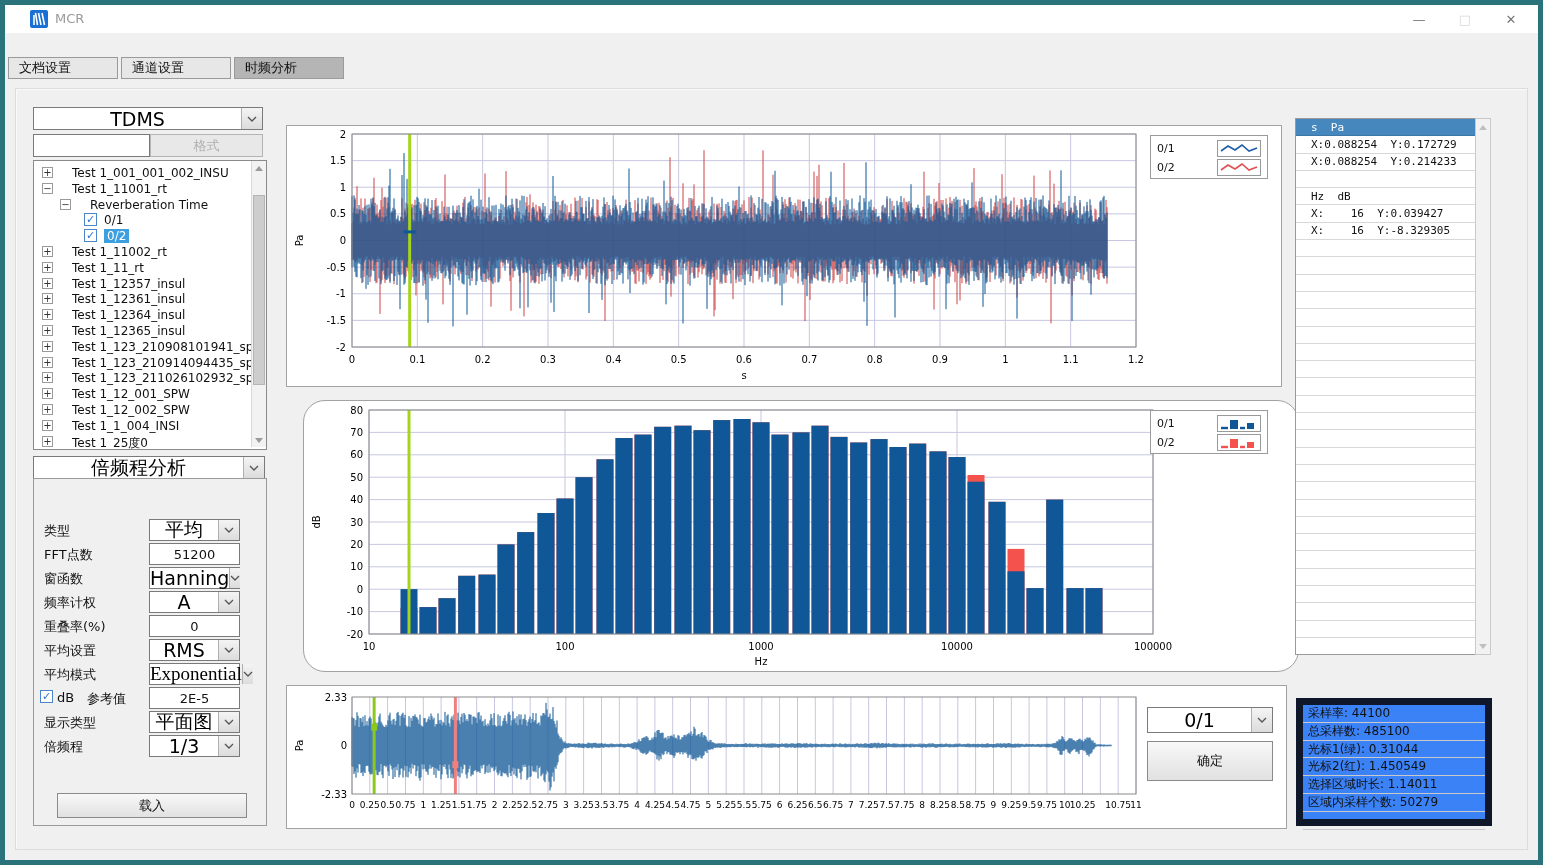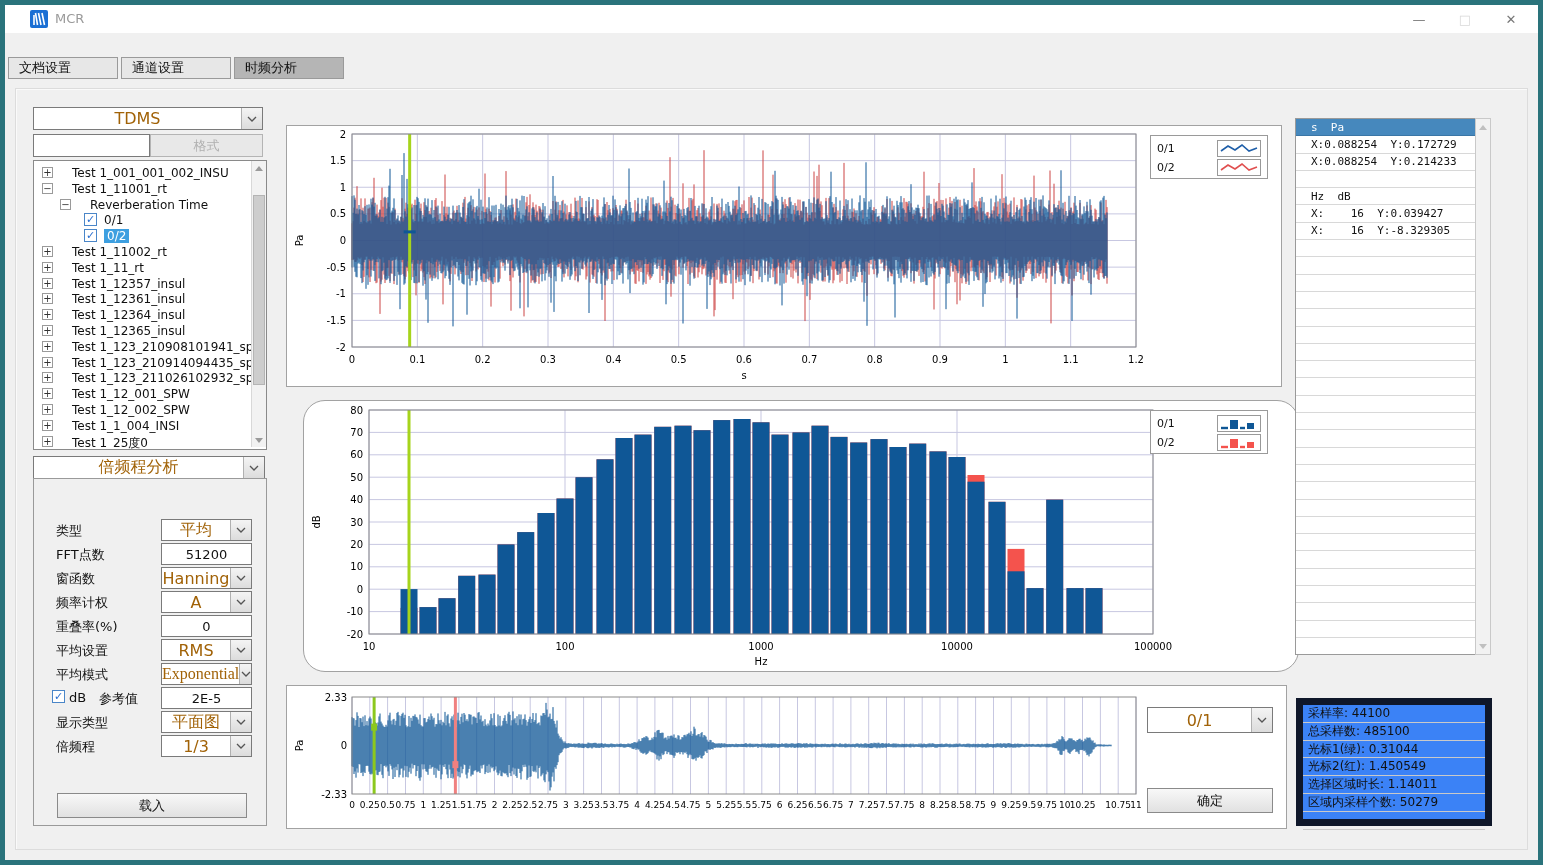--- a/index.html
+++ b/index.html
@@ -21,21 +21,21 @@
   #tabbar{left:0;top:52px;width:1533px;height:23px;background:#f0f0f0;display:flex;}
   .tab{width:110px;height:22px;margin-left:3px;background:#e7e7e7;border:1px solid #9a9a9a;
        display:flex;align-items:center;padding-left:10px;font-size:13px;color:#111;box-sizing:border-box;}
   .tab.active{background:#b5b5b5;}
   
   #main{left:0;top:75px;width:1533px;height:780px;background:#f0f0f0;}
   #groupbox{left:10px;top:8px;width:1511px;height:760px;border:1px solid #dcdcdc;
             box-shadow:inset 1px 1px 0 #fafafa;}
   
   .sel{background:#fff;border:1px solid #7a7a7a;display:flex;box-sizing:border-box;}
-  .sel .val{flex:1;display:flex;align-items:center;justify-content:center;font-size:16px;color:#a16207;}
+  .sel .val{flex:1;display:flex;align-items:center;justify-content:center;font-size:19px;color:#000000;}
   .sel .arrow{width:20px;border-left:1px solid #b0b0b0;background:linear-gradient(#f4f4f4,#dcdcdc);
               display:flex;align-items:center;justify-content:center;}
   .inp{background:#fff;border:1px solid #7a7a7a;display:flex;align-items:center;justify-content:center;
        font-size:13px;color:#111;box-sizing:border-box;}
   .btn{background:linear-gradient(#f8f8f8,#e1e1e1);border:1px solid #8a8a8a;display:flex;
        align-items:center;justify-content:center;font-size:13px;color:#111;box-sizing:border-box;}
   .btn.disabled{background:#e8e8e8;color:#b0b0b0;border-color:#b4b4b4;}
   
   #tree{left:28px;top:80px;width:232px;height:288px;background:#fff;border:1px solid #8a8a8a;overflow:hidden;}
   .tree-row{position:absolute;left:0;height:16px;width:215px;font-size:12px;color:#111;}
@@ -44,21 +44,21 @@
   .tree-label{position:absolute;top:1px;white-space:nowrap;}
   .tree-label.selected{background:#3d9fe0;color:#fff;padding:0 3px;}
   .cbx{position:absolute;width:13px;height:13px;top:1px;background:#fff;border:1px solid #4a86c8;
        color:#2a6fd0;font-size:11px;line-height:12px;text-align:center;font-weight:bold;box-sizing:border-box;}
   .vscroll{position:absolute;background:#f2f2f2;border-left:1px solid #d8d8d8;}
   .varrow{position:absolute;left:0;width:100%;height:14px;display:flex;align-items:center;justify-content:center;}
   .varrow svg{display:block;}
   .vthumb{position:absolute;left:1px;background:#cdcdcd;border:1px solid #b4b4b4;box-sizing:border-box;}
   
   #form-box{left:28px;top:398px;width:232px;height:346px;border:1px solid #9a9a9a;}
-  .frow{position:absolute;left:32px;width:240px;height:22px;}
+  .frow{position:absolute;left:20px;width:240px;height:22px;}
   .flabel{position:absolute;font-size:13px;color:#111;top:3px;white-space:nowrap;}
   .fctl{position:absolute;left:124px;width:91px;height:22px;}
   
   .chart-panel{background:#fff;border:1px solid #a2a2a2;}
   .legend{background:#fff;border:1px solid #9a9a9a;padding:3px 6px;box-sizing:border-box;}
   .legend-row{display:flex;align-items:center;justify-content:space-between;height:19px;}
   .legend-row .ll{font-size:11px;color:#111;}
   .legend-icon{width:44px;height:17px;border:1px solid #999;background:#fff;display:flex;
                align-items:center;justify-content:center;box-sizing:border-box;}
   
@@ -627,21 +627,21 @@
         </svg>
     </div>
     <div class="sel abs" style="left:1142px;top:627px;width:126px;height:26px;">
       <span class="val">0/1</span>
       <span class="arrow">
           <svg width="10" height="6">
             <polyline points="1,1 5,5 9,1" stroke="#555" fill="none" stroke-width="1.3"></polyline>
           </svg>
         </span>
     </div>
-    <div class="btn abs" style="left:1142px;top:661px;width:126px;height:25px;margin-top:47px;">确定</div>
+    <div class="btn abs" style="left:1142px;top:661px;width:126px;height:40px;">确定</div>
 
     <div id="readout" class="abs">
         <div class="ro-row header">s  Pa</div>
         <div class="ro-row">X:0.088254  Y:0.172729</div>
         <div class="ro-row">X:0.088254  Y:0.214233</div>
         <div class="ro-row"></div>
         <div class="ro-row">Hz  dB</div>
         <div class="ro-row">X:    16  Y:0.039427</div>
         <div class="ro-row">X:    16  Y:-8.329305</div>
         <div class="ro-row"></div>

